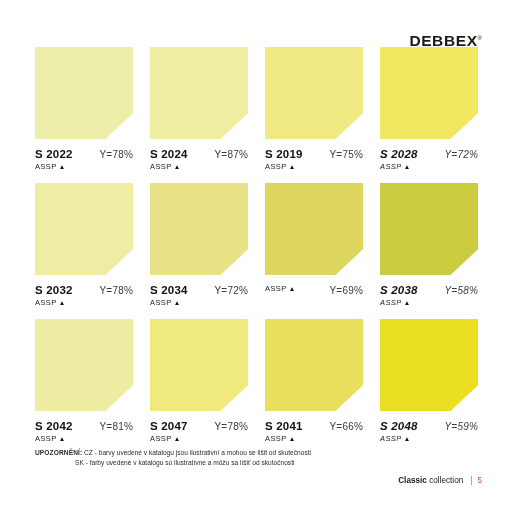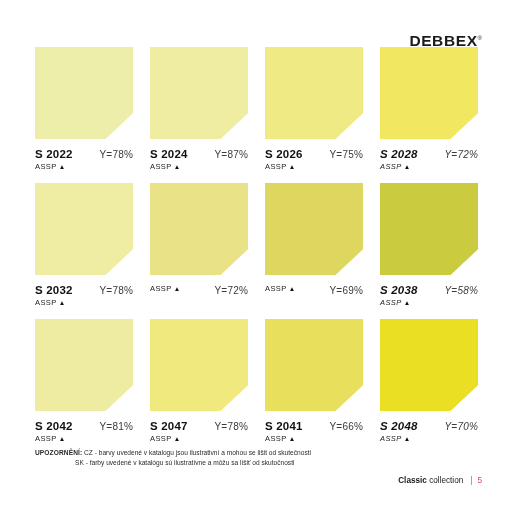--- a/index.html
+++ b/index.html
@@ -178,21 +178,21 @@
         <div class="swatch" style="background-color: rgb(239, 237, 162);"></div>
         <div class="cell-info">
           <div class="code">S 2024</div>
           <div class="sub"><span>ASSP</span><span class="tri">▲</span></div>
           <div class="yval">Y=87%</div>
         </div>
       </div>
       <div class="cell">
         <div class="swatch" style="background-color: rgb(240, 234, 133);"></div>
         <div class="cell-info">
-          <div class="code">S 2026</div>
+          <div class="code">S 2019</div>
           <div class="sub"><span>ASSP</span><span class="tri">▲</span></div>
           <div class="yval">Y=75%</div>
         </div>
       </div>
       <div class="cell">
         <div class="swatch" style="background-color: rgb(242, 231, 96);"></div>
         <div class="cell-info">
           <div class="code">S 2028</div>
           <div class="sub"><span>ASSP</span><span class="tri">▲</span></div>
           <div class="yval">Y=72%</div>
@@ -205,20 +205,21 @@
         <div class="swatch" style="background-color: rgb(239, 237, 164);"></div>
         <div class="cell-info">
           <div class="code">S 2032</div>
           <div class="sub"><span>ASSP</span><span class="tri">▲</span></div>
           <div class="yval">Y=78%</div>
         </div>
       </div>
       <div class="cell">
         <div class="swatch" style="background-color: rgb(233, 226, 135);"></div>
         <div class="cell-info">
+          <div class="code">S 2034</div>
           <div class="sub"><span>ASSP</span><span class="tri">▲</span></div>
           <div class="yval">Y=72%</div>
         </div>
       </div>
       <div class="cell">
         <div class="swatch" style="background-color: rgb(221, 215, 96);"></div>
         <div class="cell-info">
           <div class="sub"><span>ASSP</span><span class="tri">▲</span></div>
           <div class="yval">Y=69%</div>
         </div>
@@ -256,21 +257,21 @@
           <div class="code">S 2041</div>
           <div class="sub"><span>ASSP</span><span class="tri">▲</span></div>
           <div class="yval">Y=66%</div>
         </div>
       </div>
       <div class="cell">
         <div class="swatch" style="background-color: rgb(235, 223, 36);"></div>
         <div class="cell-info">
           <div class="code">S 2048</div>
           <div class="sub"><span>ASSP</span><span class="tri">▲</span></div>
-          <div class="yval">Y=70%</div>
+          <div class="yval">Y=59%</div>
         </div>
       </div>
     </div>
 
   </div>
 
   <div class="footer">
     <div class="disclaimer">
       <div><span class="lead">UPOZORNĚNÍ:</span> <span>CZ - barvy uvedené v katalogu jsou ilustrativní a mohou se lišit od skutečnosti</span></div>
       <div class="line2"><span>SK - farby uvedené v katalógu sú ilustratívne a môžu sa líšiť od skutočnosti</span></div>

